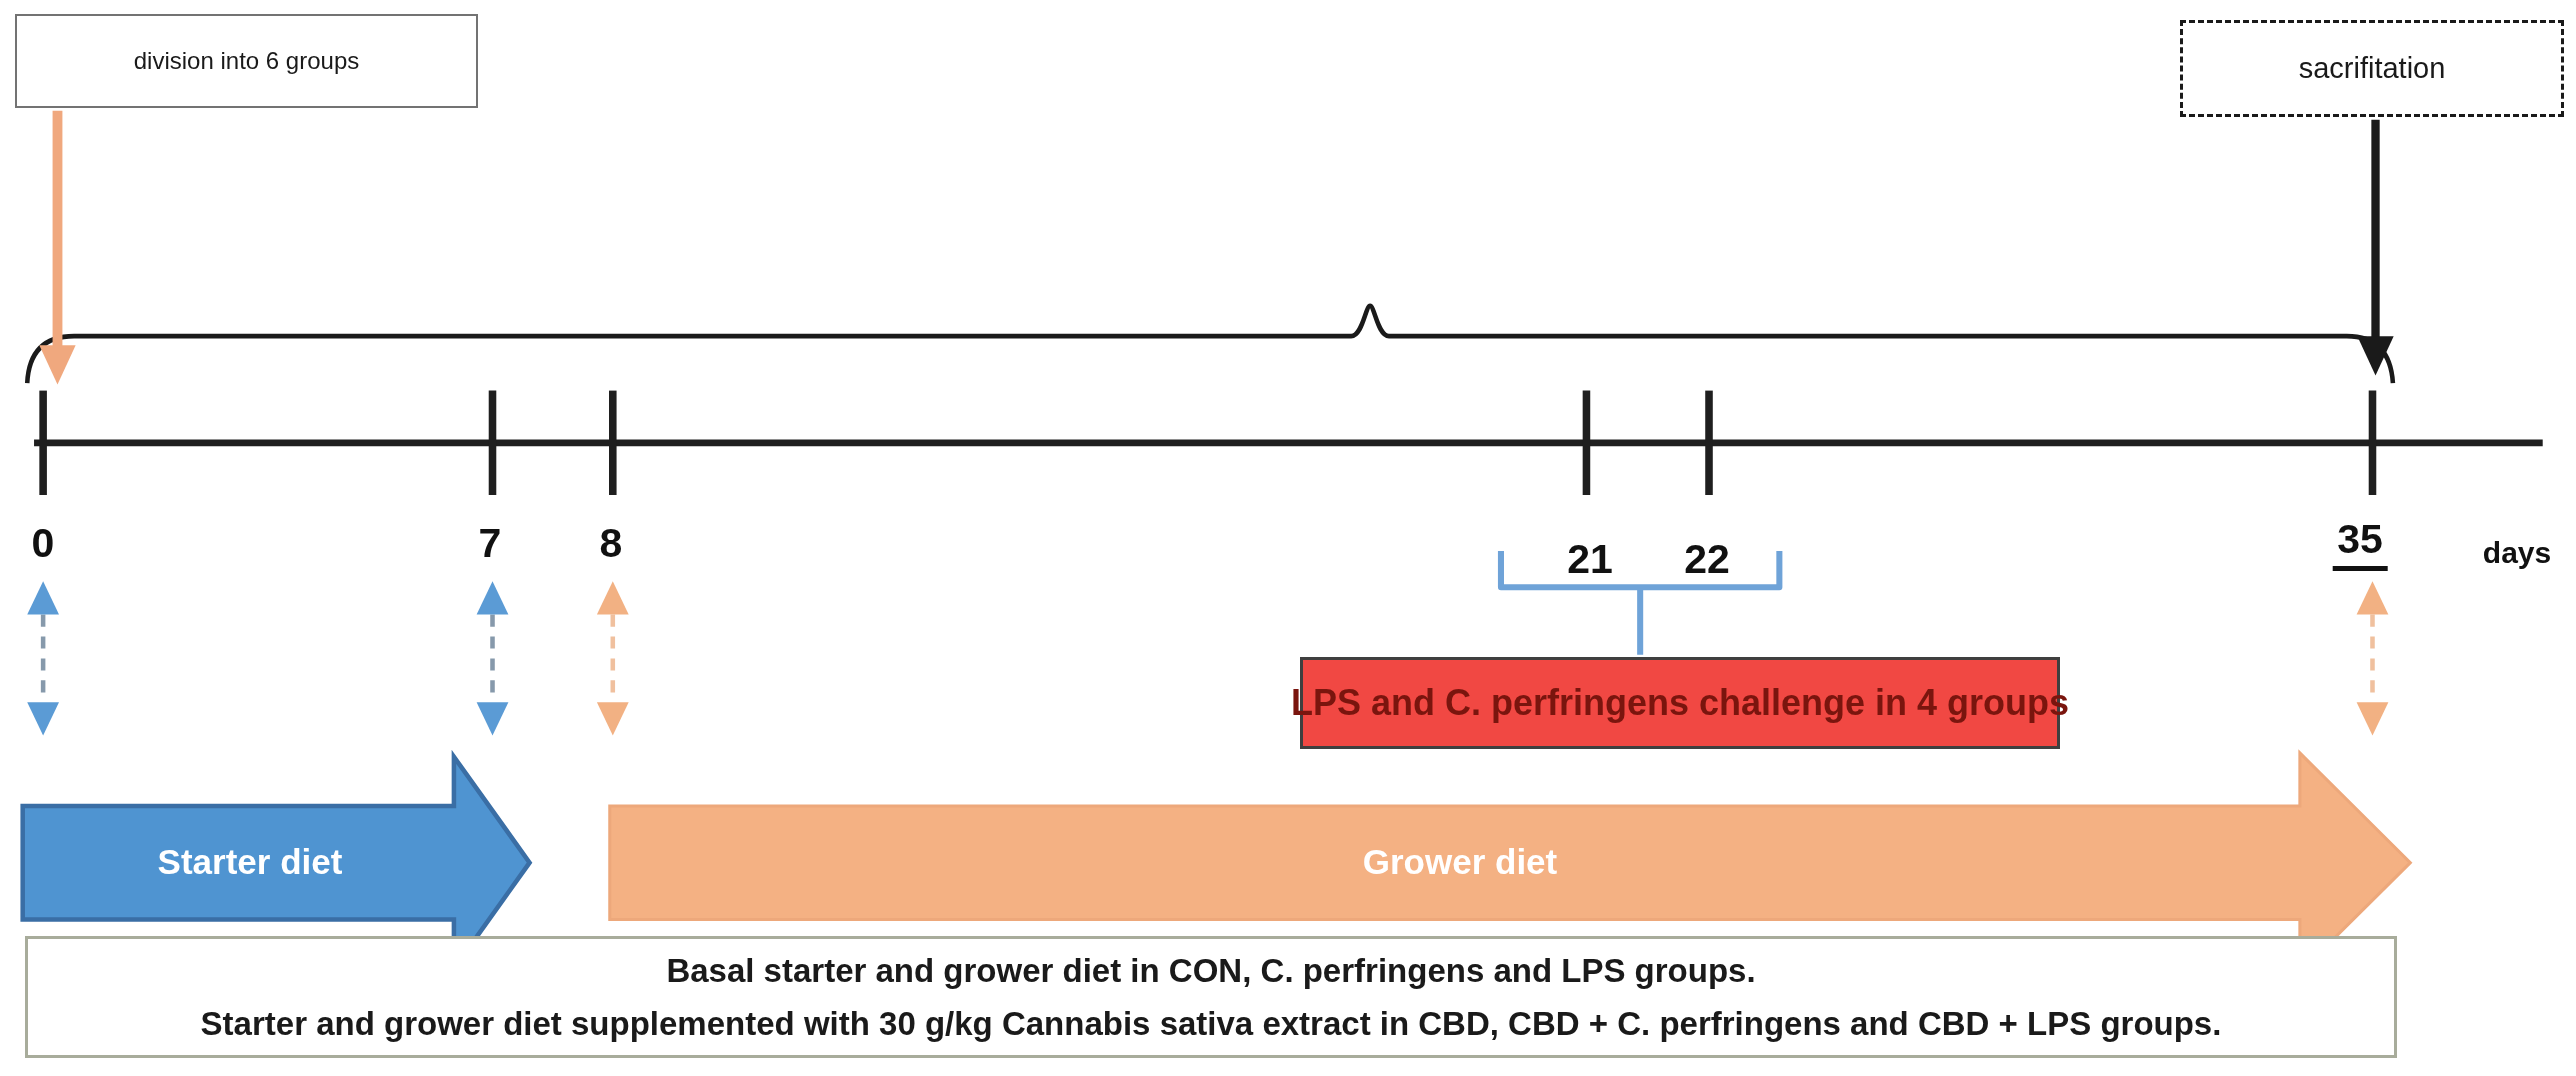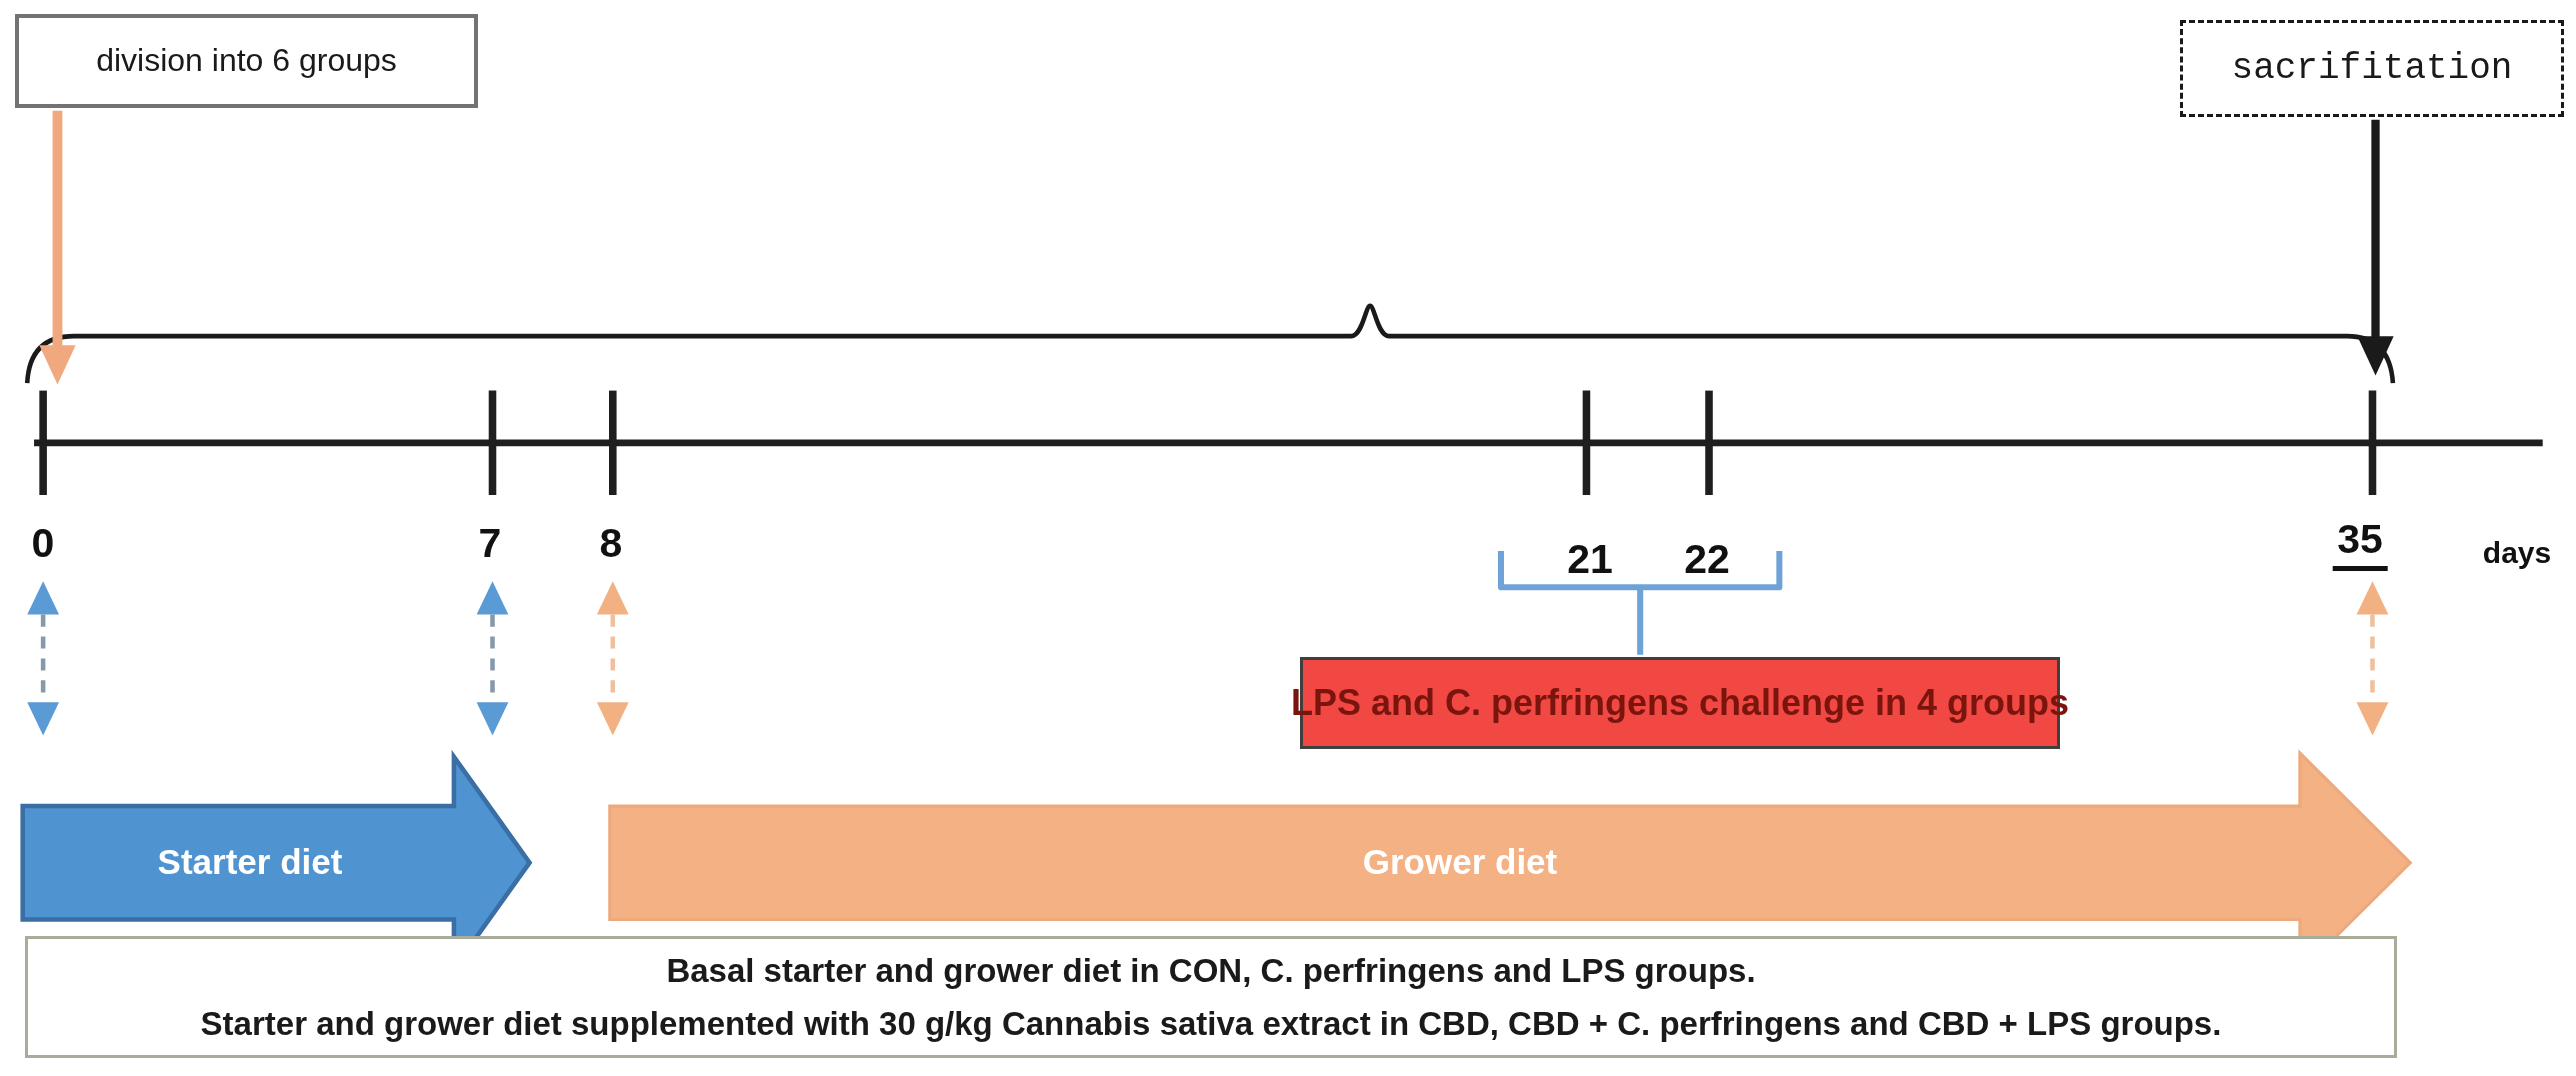--- a/index.html
+++ b/index.html
@@ -14,28 +14,27 @@
   .svg-layer{position:absolute;left:0;top:0;width:2576px;height:1077px;}
   .box{
     position:absolute;
     display:flex;align-items:center;justify-content:center;
     background:#ffffff;
     text-align:center;
     box-sizing:border-box;
   }
   #division-box{
     left:15px;top:13.6px;width:463px;height:94px;
-    border:4px solid #737373;
-    font-size:32px;
+    border:2px solid #737373;
+    font-size:24px;
   }
   #sacrifice-box{
     left:2180px;top:19.7px;width:384px;height:97px;
     border:3px dashed #1a1a1a;
-    font-size:36px;
-    font-family:Liberation Mono, monospace;
+    font-size:29px;
   }
   #treatment-label{
     position:absolute;left:1426px;top:206px;
     transform:translateX(-50%);
     font-size:41px;font-weight:bold;white-space:nowrap;
   }
   .day-label{
     position:absolute;
     transform:translateX(-50%);
     font-size:41px;font-weight:bold;

